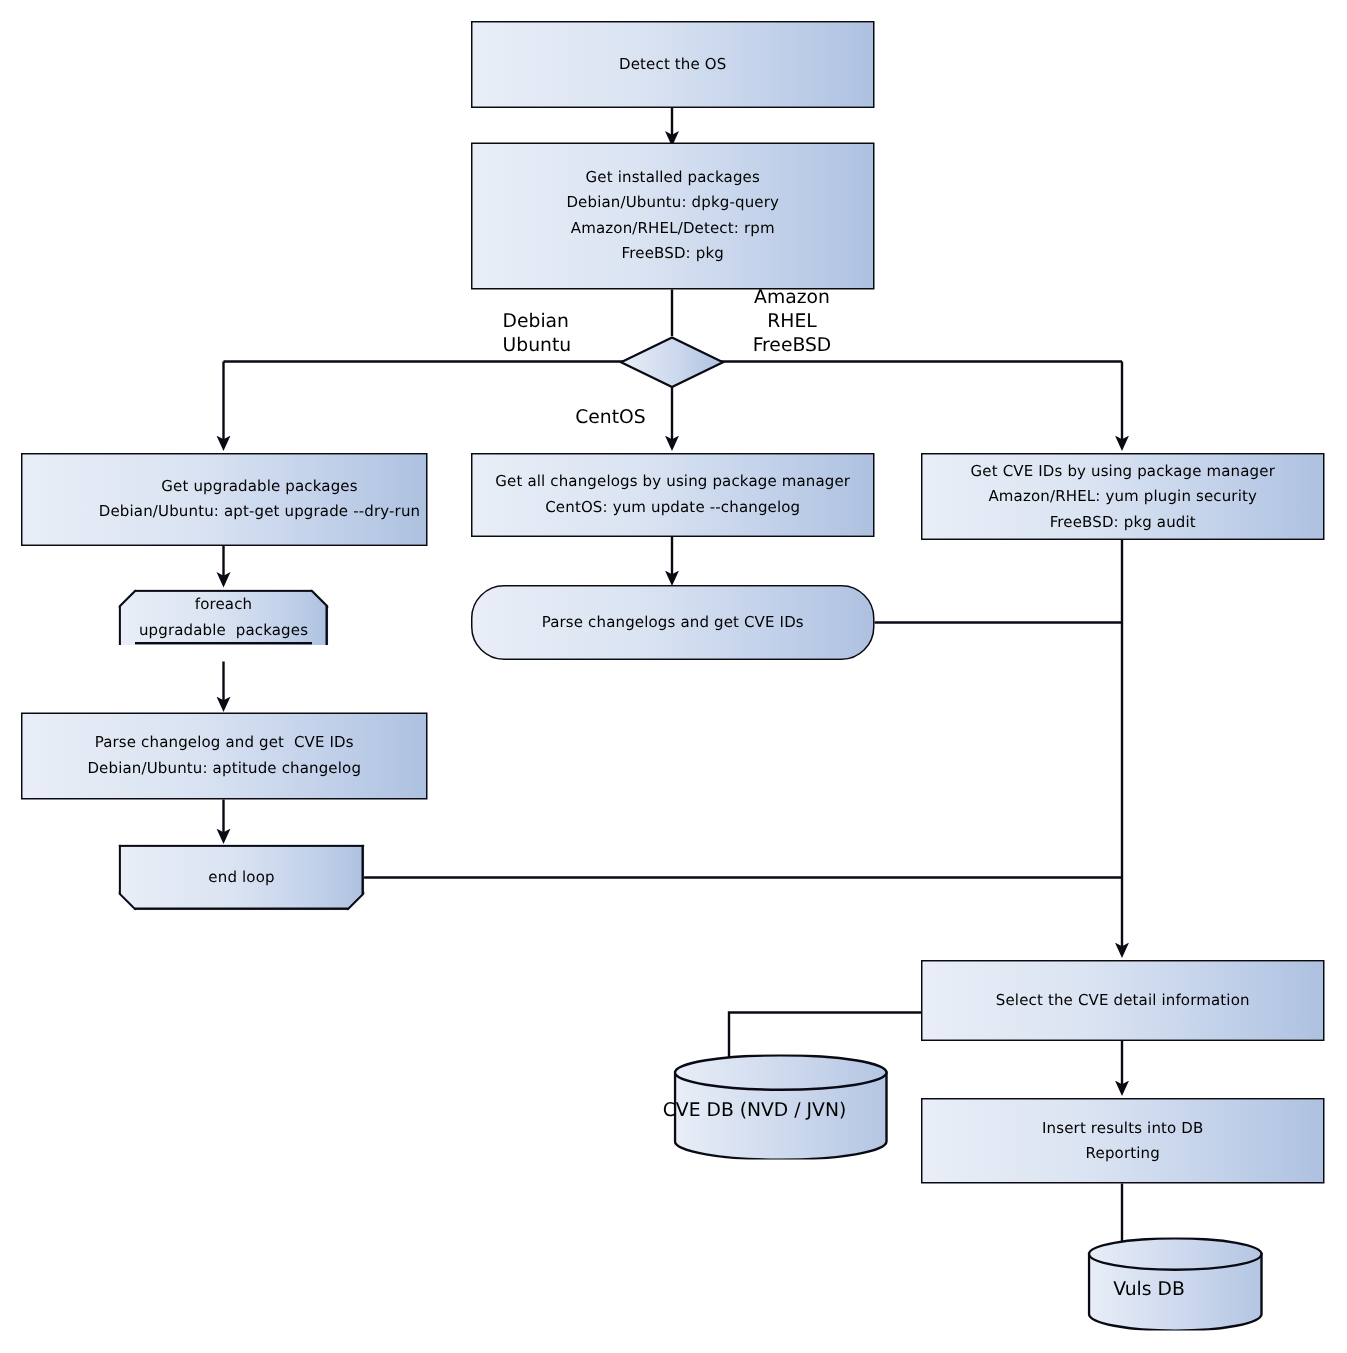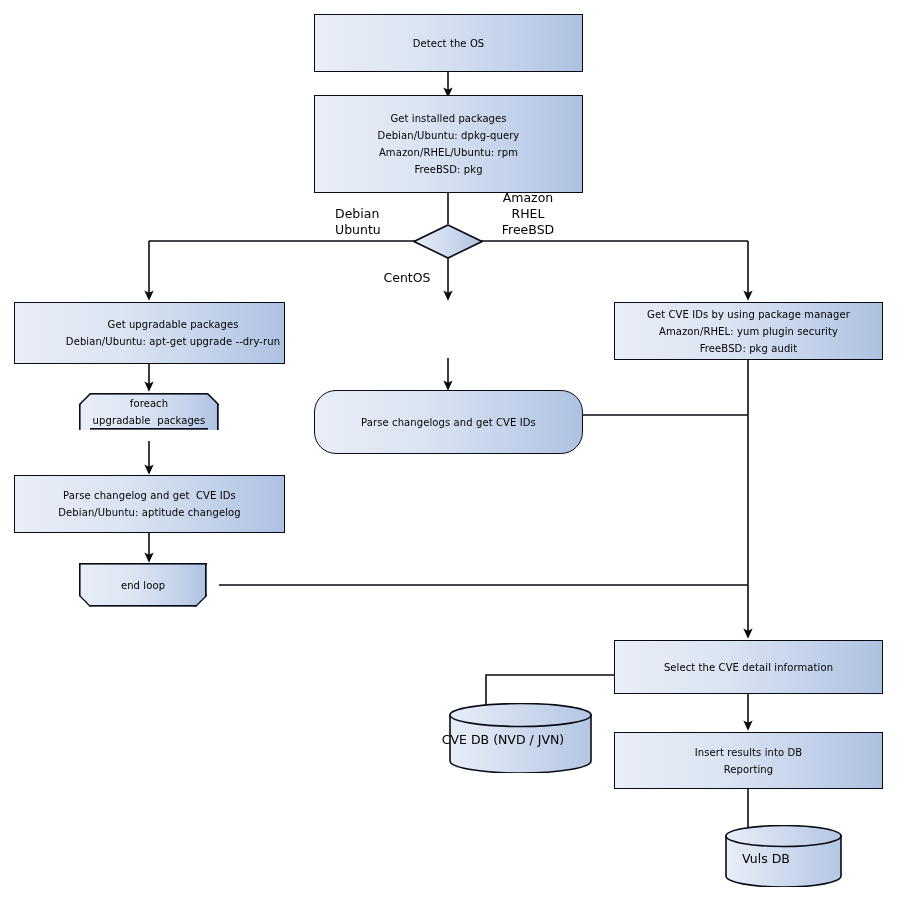--- a/index.html
+++ b/index.html
@@ -189,49 +189,53 @@
 RHEL
 FreeBSD</div>
 
   <div class="node proc" style="left:314px; top:14px; width:269px; height:58px;">
     <span class="label">Detect the OS</span>
   </div>
 
   <div class="node proc" style="left:314px; top:95px; width:269px; height:98px;">
     <span class="label">Get installed packages
 Debian/Ubuntu: dpkg-query
-Amazon/RHEL/Ubuntu: rpm
+Amazon/RHEL/Detect: rpm
 FreeBSD: pkg</span>
   </div>
 
   <div class="node proc" style="left:14px; top:302px; width:271px; height:62px;padding-left:47px;">
     <span class="label">Get upgradable packages
 Debian/Ubuntu: apt-get upgrade --dry-run</span>
   </div>
 
   <div class="node loop-start" style="left:79px; top:393px; width:140px; height:37px;">
     <span class="corner tl"></span>
     <span class="corner tr"></span>
     <span class="label">foreach
 upgradable  packages</span>
   </div>
 
   <div class="node proc" style="left:14px; top:475px; width:271px; height:58px;">
     <span class="label">Parse changelog and get  CVE IDs
 Debian/Ubuntu: aptitude changelog</span>
   </div>
 
-  <div class="node loop-end" style="left:79px; top:563px; width:128px; height:44px;">
+  <div class="node loop-end" style="left:79px; top:563px; width:164px; height:44px;">
     <span class="corner bl"></span>
     <span class="corner br"></span>
     <span class="label">end loop</span>
   </div>
 
-
-  <div class="node proc" style="left:314px; top:390px; width:269px; height:64px;border-radius:22px;">
+  <div class="node proc" style="left:314px; top:302px; width:269px; height:56px;">
+    <span class="label">Get all changelogs by using package manager
+CentOS: yum update --changelog</span>
+  </div>
+
+  <div class="node proc" style="left:314px; top:390px; width:269px; height:50px;border-radius:22px;">
     <span class="label">Parse changelogs and get CVE IDs</span>
   </div>
 
   <div class="node proc" style="left:614px; top:302px; width:269px; height:58px;text-align:center;">
     <span class="label">Get CVE IDs by using package manager
 Amazon/RHEL: yum plugin security
 FreeBSD: pkg audit</span>
   </div>
 
   <div class="node proc" style="left:614px; top:640px; width:269px; height:54px;">

